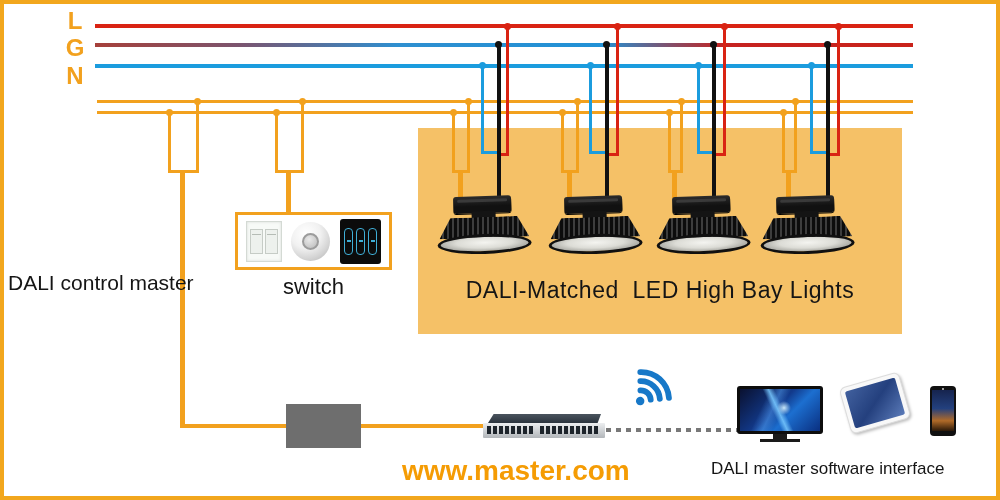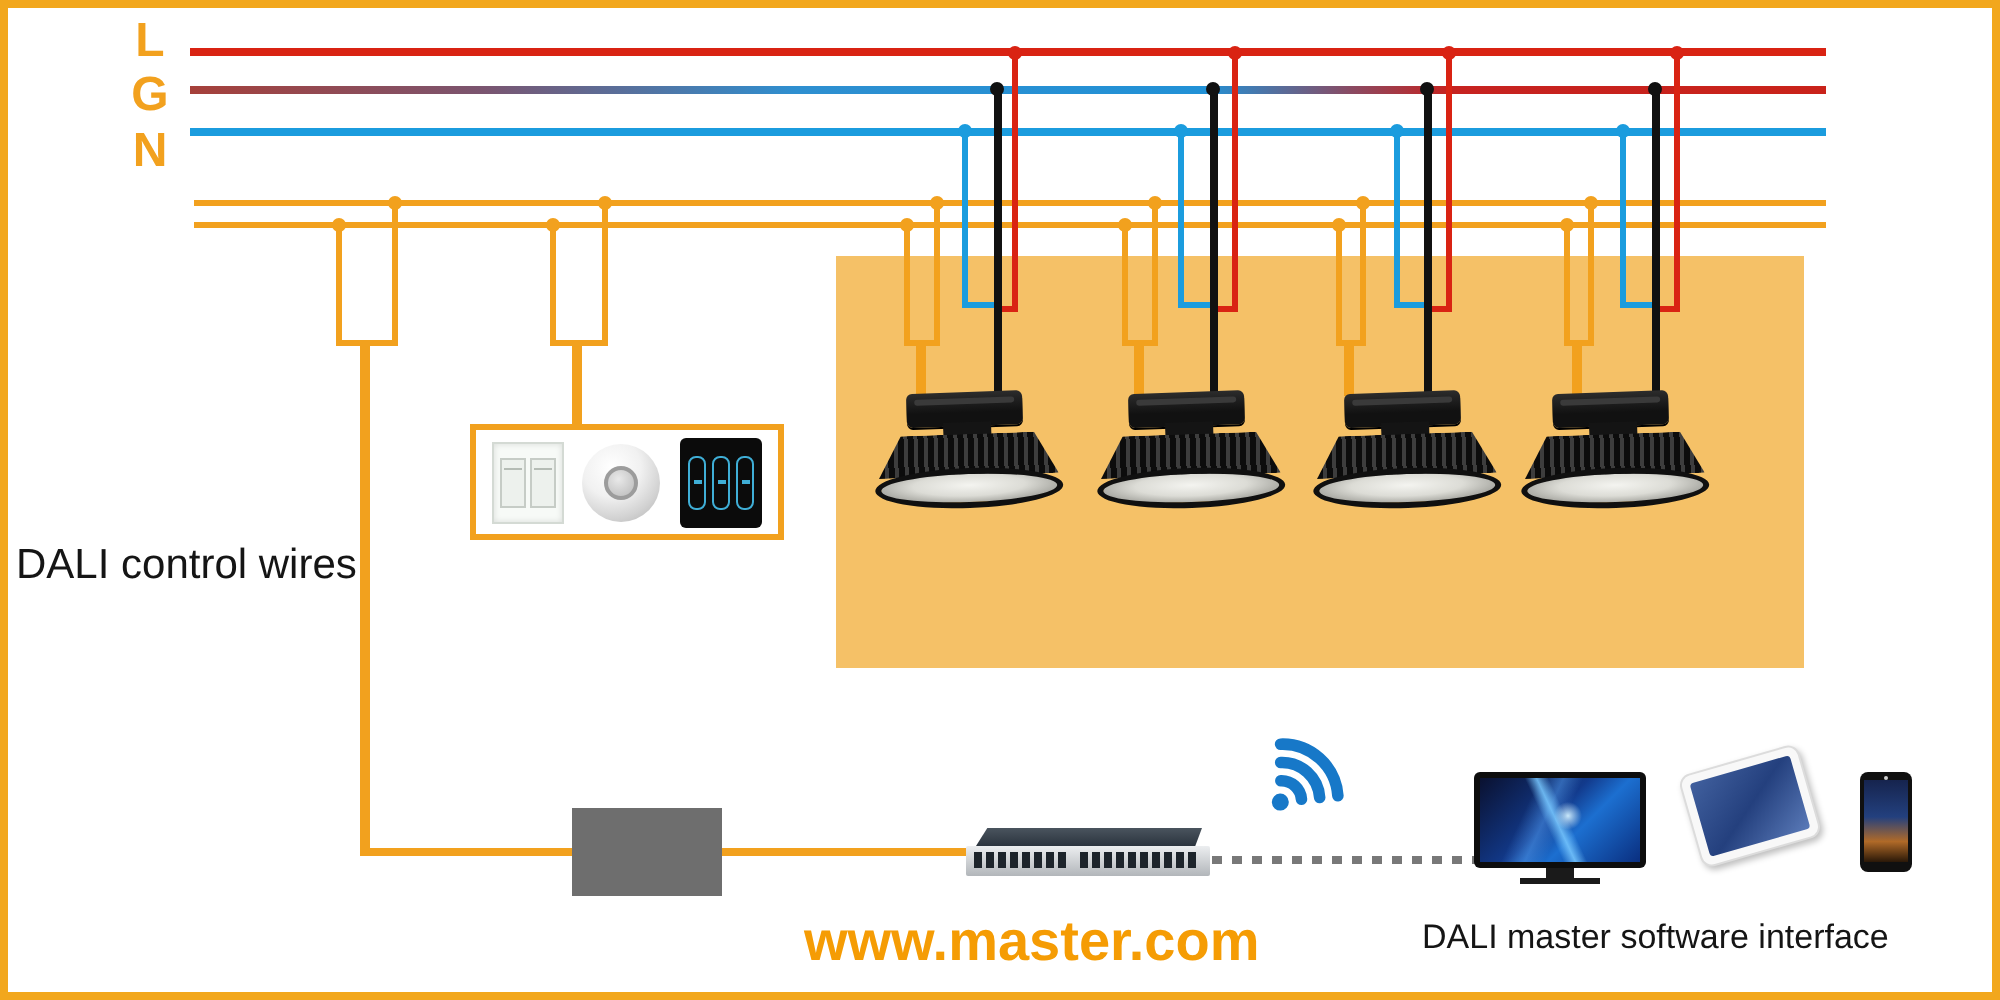--- a/index.html
+++ b/index.html
@@ -258,20 +258,21 @@
     <div class="hb-fins"></div>
     <div class="hb-lens"></div>
   </div>
   <div class="fixture" style="left:760px">
     <div class="hb-driver"></div>
     <div class="hb-neck"></div>
     <div class="hb-fins"></div>
     <div class="hb-lens"></div>
   </div>
 
+  <div id="lights-caption">DALI-Matched&nbsp; LED High Bay Lights</div>
 
   <div id="switch-box">
     <div class="wall-switch">
       <div class="rocker"></div>
       <div class="rocker"></div>
     </div>
     <div class="dome-sensor">
       <div class="dome-inner"></div>
     </div>
     <div class="touch-panel">
@@ -279,22 +280,23 @@
           <div class="tp-dash"></div>
         </div>
       <div class="tp-slot">
           <div class="tp-dash"></div>
         </div>
       <div class="tp-slot">
           <div class="tp-dash"></div>
         </div>
     </div>
   </div>
-
-  <div id="left-label">DALI control wires</div>
+  <div id="switch-label">switch</div>
+
+  <div id="left-label">DALI control master</div>
 
   <div id="module-box"></div>
 
   <div id="net-switch">
     <div class="ns-top"></div>
     <div class="ns-front">
       <div class="ns-ports-a"></div>
       <div class="ns-ports-b"></div>
     </div>
   </div>

